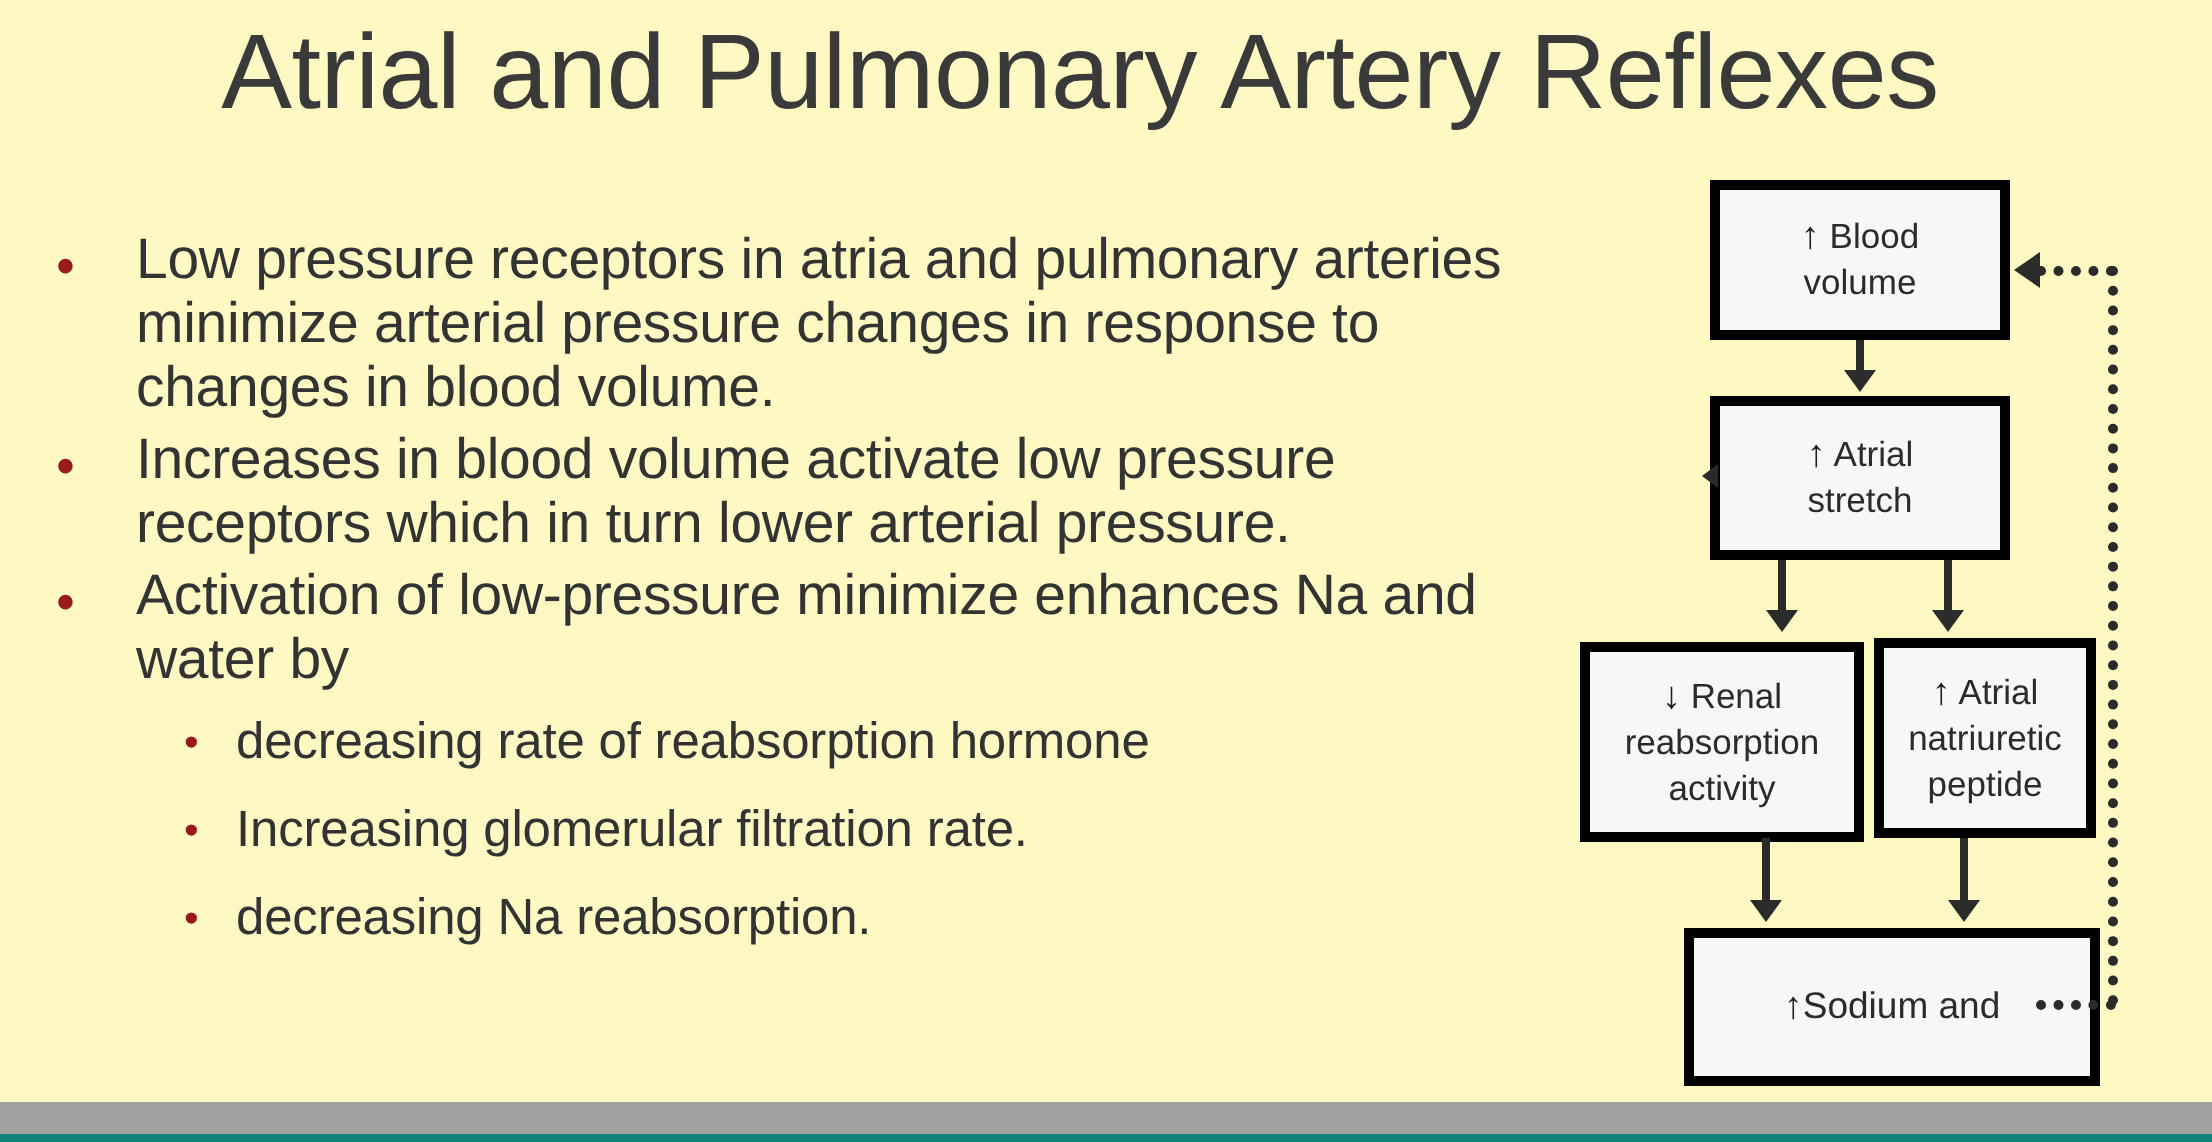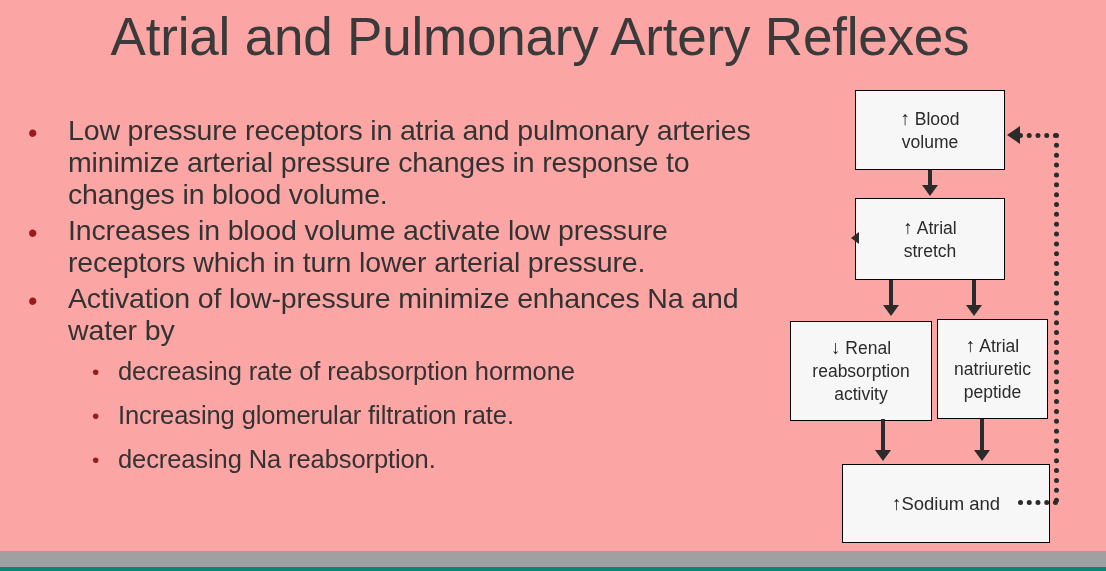--- a/index.html
+++ b/index.html
@@ -7,21 +7,21 @@
     padding: 0;
     background: #ffffff;
   }
   body {
     font-family: "Liberation Sans", sans-serif;
   }
   #slide {
     position: relative;
     width: 1106px;
     height: 571px;
-    background: #fca5a5;
+    background: #fef9c3;
     overflow: hidden;
   }
 
   
   #title {
     position: absolute;
     left: 0;
     top: 6px;
     width: 1080px;
     text-align: center;
@@ -89,21 +89,21 @@
     position: absolute;
     left: 780px;
     top: 80px;
     width: 326px;
     height: 470px;
   }
   .fbox {
     position: absolute;
     box-sizing: border-box;
     background: #f7f7f7;
-    border: 1px solid #000000;
+    border: 5px solid #000000;
     color: #2b2b2b;
     font-size: 17.5px;
     line-height: 23px;
     text-align: center;
     display: flex;
     align-items: center;
     justify-content: center;
   }
   .fbox .inner { display: block; width: 100%; }
   .fbox .up, .fbox .down {

